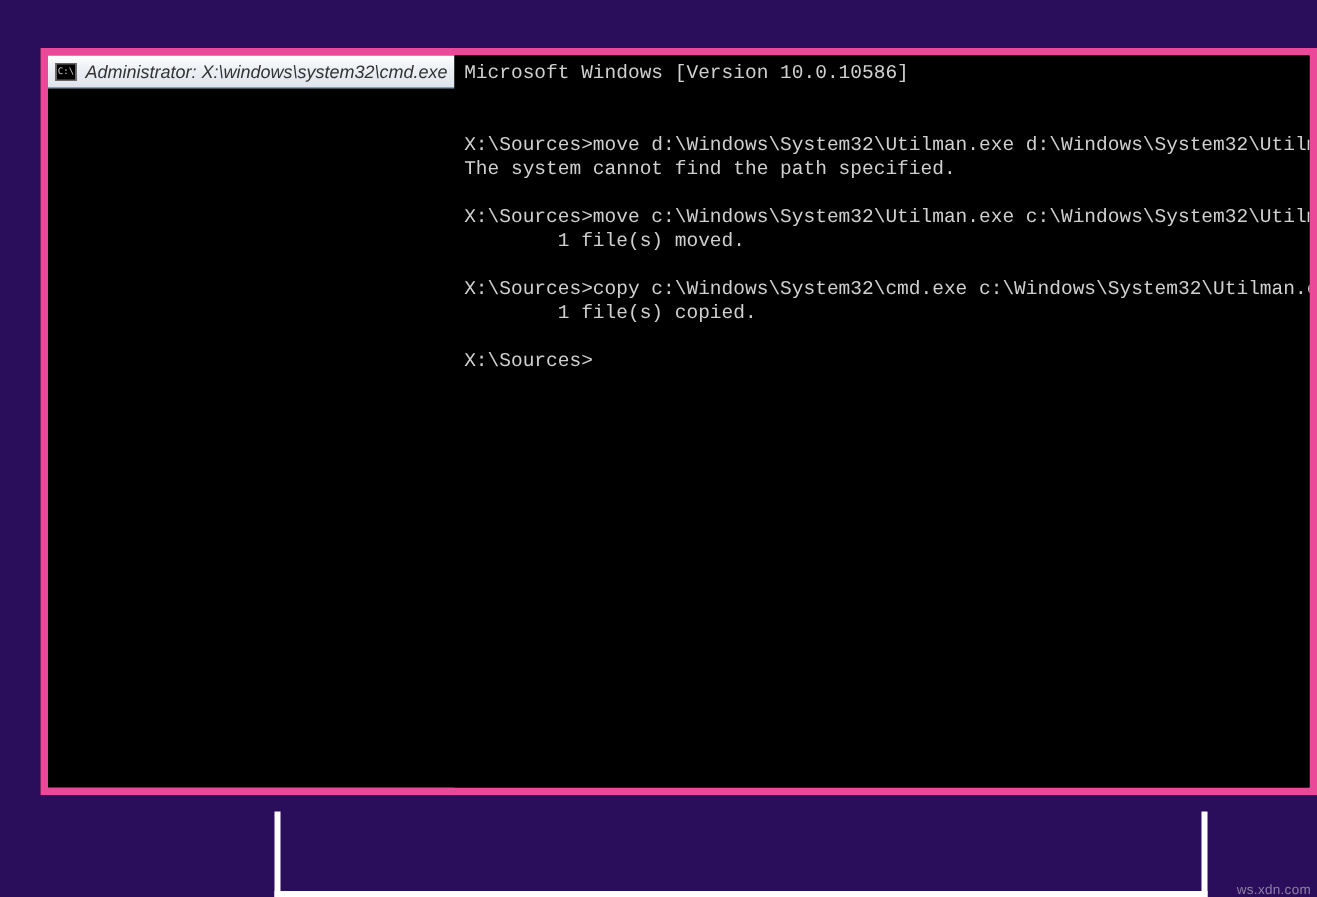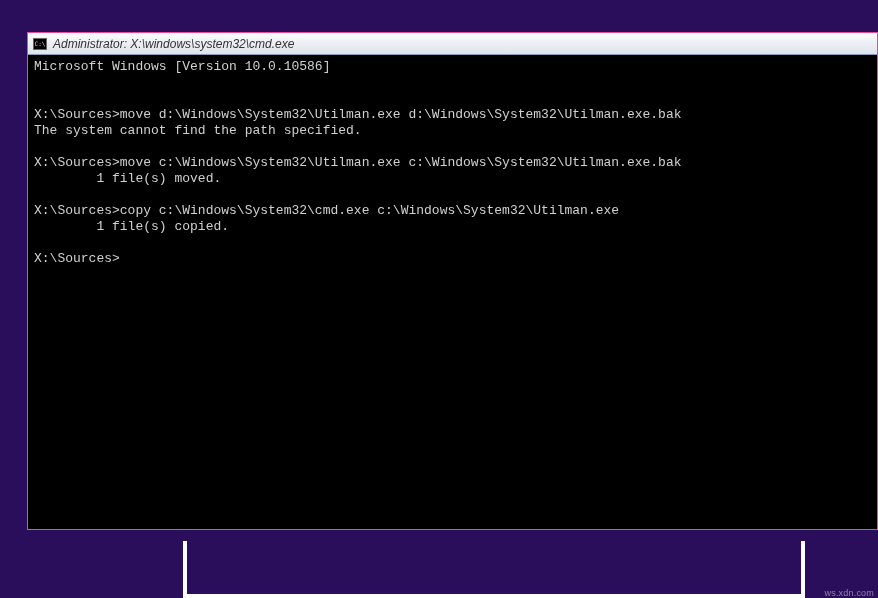--- a/index.html
+++ b/index.html
@@ -20,23 +20,23 @@
       height: 100%;
       position: relative;
     }
     .cmd-window {
       position: absolute;
       left: 27px;
       top: 32px;
       right: 0;
       bottom: 68px;
       background: #000;
-      border: 1px solid #ec4899;
+      border: 5px solid #ec4899;
       display: flex;
-      flex-direction: column;
+      flex-direction: row;
     }
     .title-bar {
       height: 22px;
       background: linear-gradient(to bottom, #ffffff 0%, #eef1f5 40%, #dfe4ec 100%);
       border-bottom: 1px solid #8a9db8;
       display: flex;
       align-items: center;
       padding: 0 5px;
       gap: 6px;
     }

